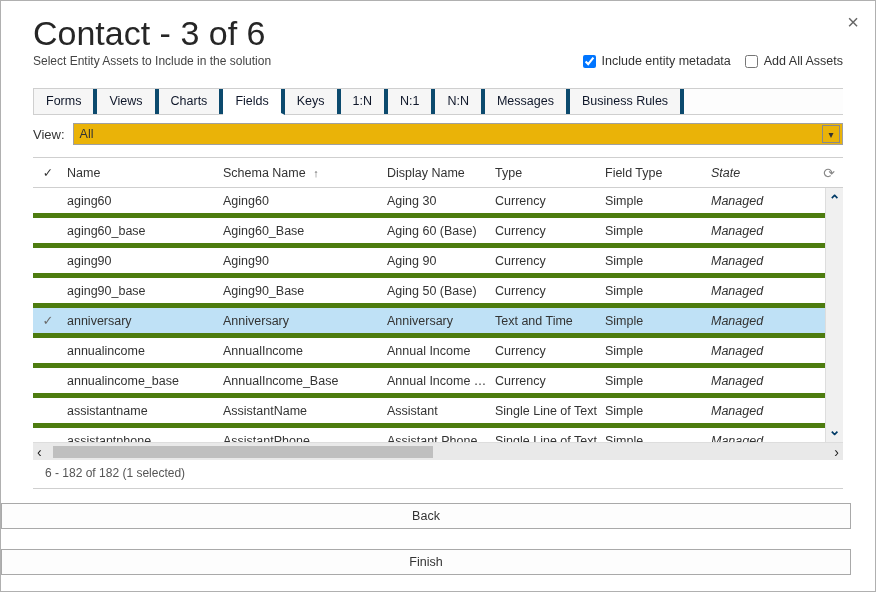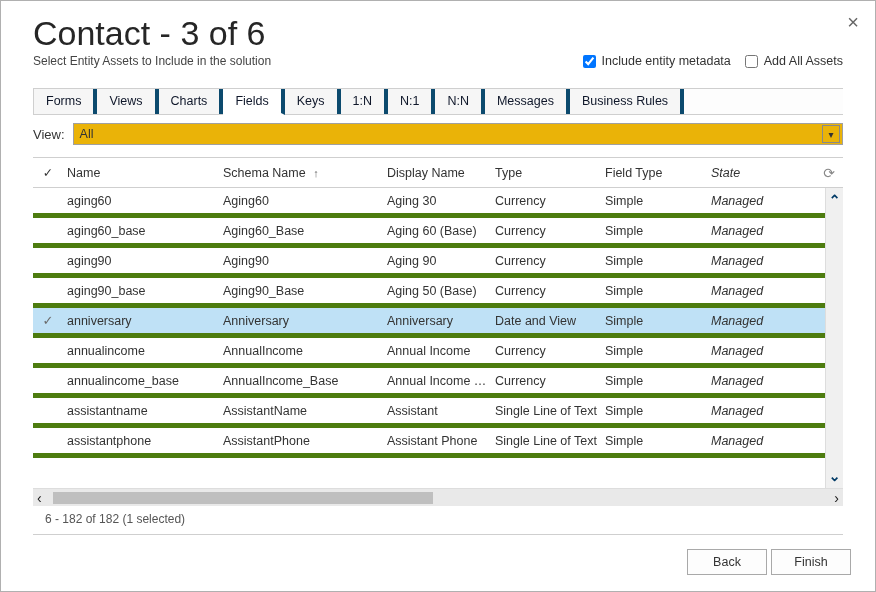--- a/index.html
+++ b/index.html
@@ -189,22 +189,23 @@
   .statusbar {
     margin: 6px 32px 0 32px;
     font-size:12px; color:#555;
     padding-left: 12px;
     padding-bottom: 8px;
     border-bottom:1px solid #cfcfcf;
   }
   .footer {
     display:flex;
     justify-content:flex-end;
-    gap:4px;
+    gap:20px;
     padding: 14px 24px 16px 0;
+    flex-direction: column;
   }
   .btn {
     min-width:80px;
     height:26px;
     border:1px solid #a9a9a9;
     background:#fdfdfd;
     font-size:12.5px;
     cursor:pointer;
     display:flex; align-items:center; justify-content:center;
   }
@@ -304,21 +305,21 @@
             <div class="col c-disp">Aging 50 (Base)</div>
             <div class="col c-type">Currency</div>
             <div class="col c-ftype">Simple</div>
             <div class="col c-state">Managed</div>
           </div>
           <div class="row selected">
             <div class="col col-check"><span class="checkmark">✓</span></div>
             <div class="col c-name">anniversary</div>
             <div class="col c-schema">Anniversary</div>
             <div class="col c-disp">Anniversary</div>
-            <div class="col c-type">Date and View</div>
+            <div class="col c-type">Text and Time</div>
             <div class="col c-ftype">Simple</div>
             <div class="col c-state">Managed</div>
           </div>
           <div class="row">
             <div class="col col-check"></div>
             <div class="col c-name">annualincome</div>
             <div class="col c-schema">AnnualIncome</div>
             <div class="col c-disp">Annual Income</div>
             <div class="col c-type">Currency</div>
             <div class="col c-ftype">Simple</div>

